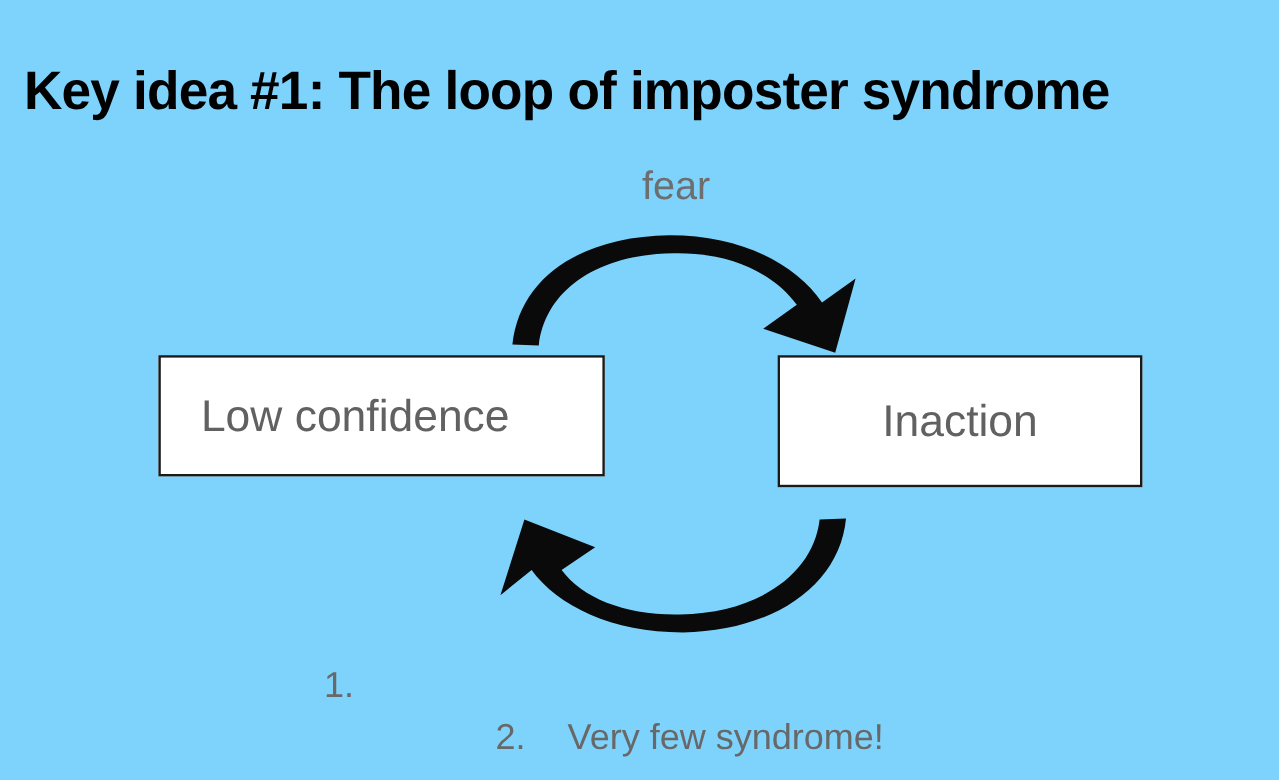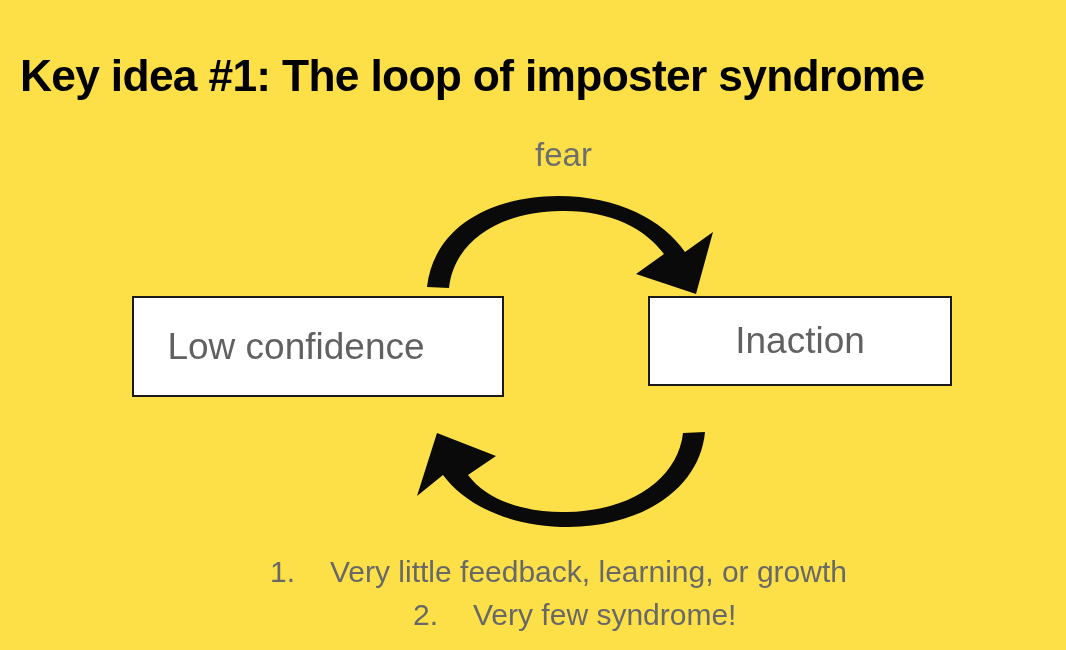--- a/index.html
+++ b/index.html
@@ -12,21 +12,21 @@
     height: 650px;
     position: relative;
     overflow: hidden;
     font-family: "Liberation Sans", sans-serif;
     -webkit-font-smoothing: antialiased;
   }
 
   #slide {
     position: absolute;
     inset: 0;
-    background: #fde047;
+    background: #7dd3fc;
     text-decoration: underline;
   }
 
   
   #slide-title {
     position: absolute;
     left: 20px;
     top: 19px;
     width: 1026px;
     font-family: "Liberation Sans", sans-serif;
@@ -84,21 +84,21 @@
     height: 101px;
   }
   #box-low-confidence .node-label {
     margin-right: 44px;
   }
 
   #box-inaction {
     left: 635px;
     top: 296px;
     width: 304px;
-    height: 90px;
+    height: 110px;
   }
 
   
   #fear-label {
     position: absolute;
     left: 0;
     top: 135px;
     width: 1101px;
     text-align: center;
     font-family: "Liberation Sans", sans-serif;
@@ -180,21 +180,20 @@
 
     <div class="node-box" id="box-inaction">
       <span class="node-label">Inaction</span>
     </div>
 
   </div>
 
   <div id="outcome-list">
     <div class="outcome-row" id="outcome-row-1">
       <span class="outcome-num">1.</span>
-      <span class="outcome-text">Very little feedback, learning, or growth</span>
     </div>
     <div class="outcome-row" id="outcome-row-2">
       <span class="outcome-num">2.</span>
       <span class="outcome-text">Very few syndrome!</span>
     </div>
   </div>
 
 </div>
 
 </body></html>

